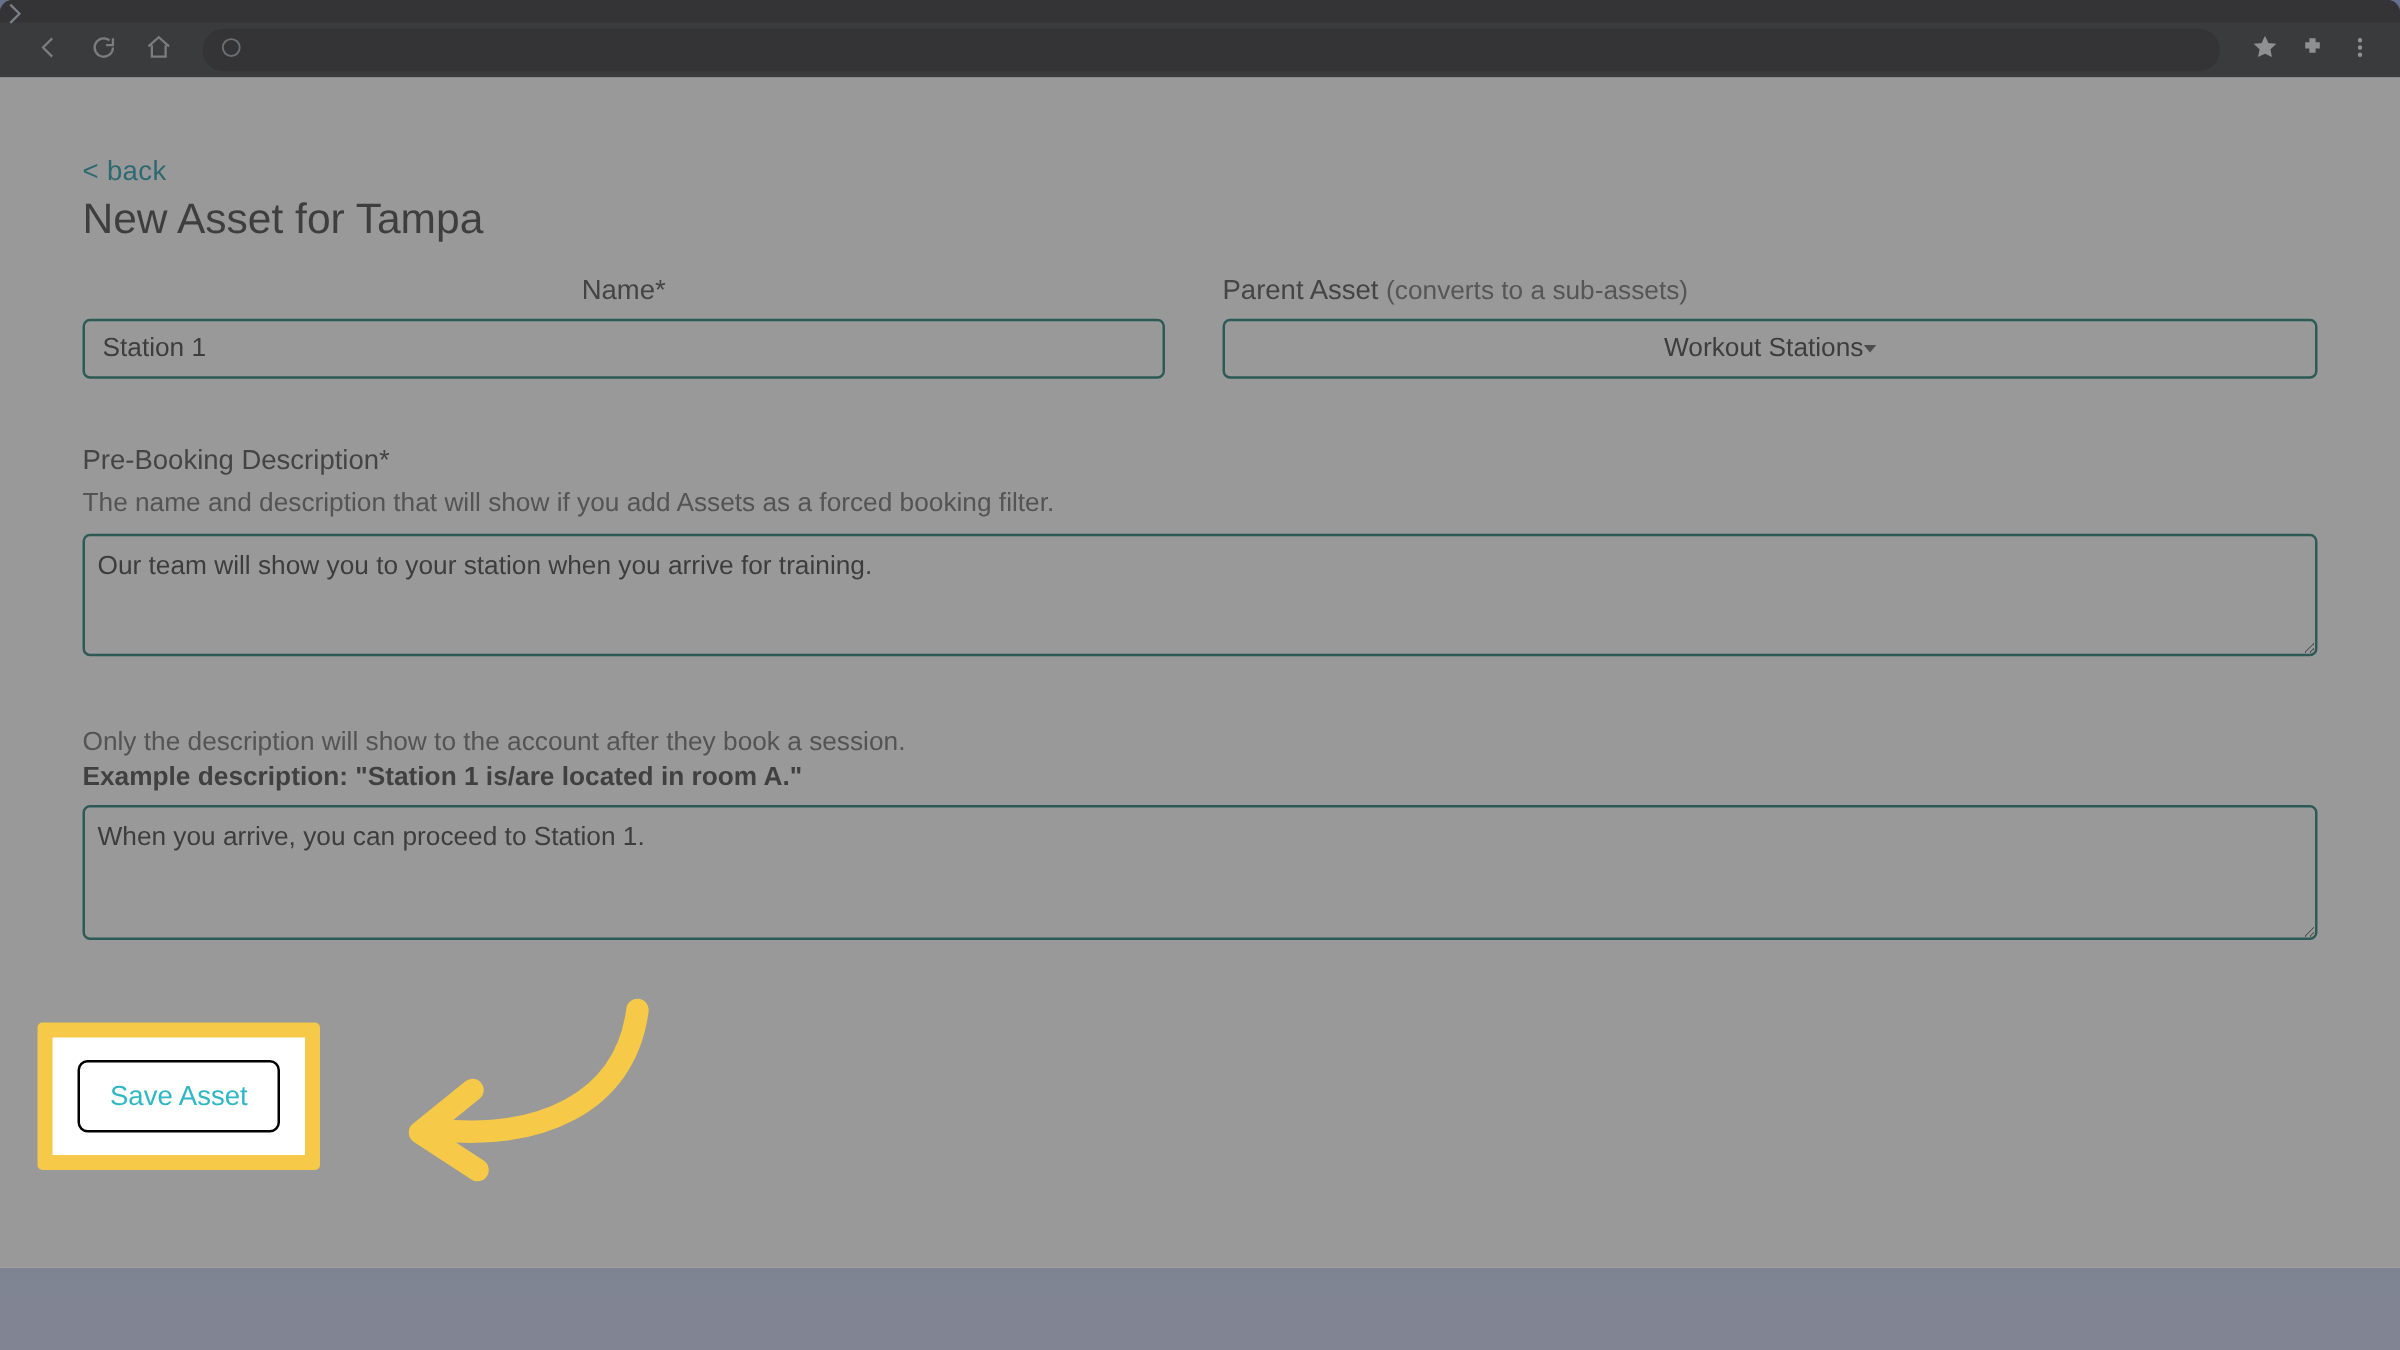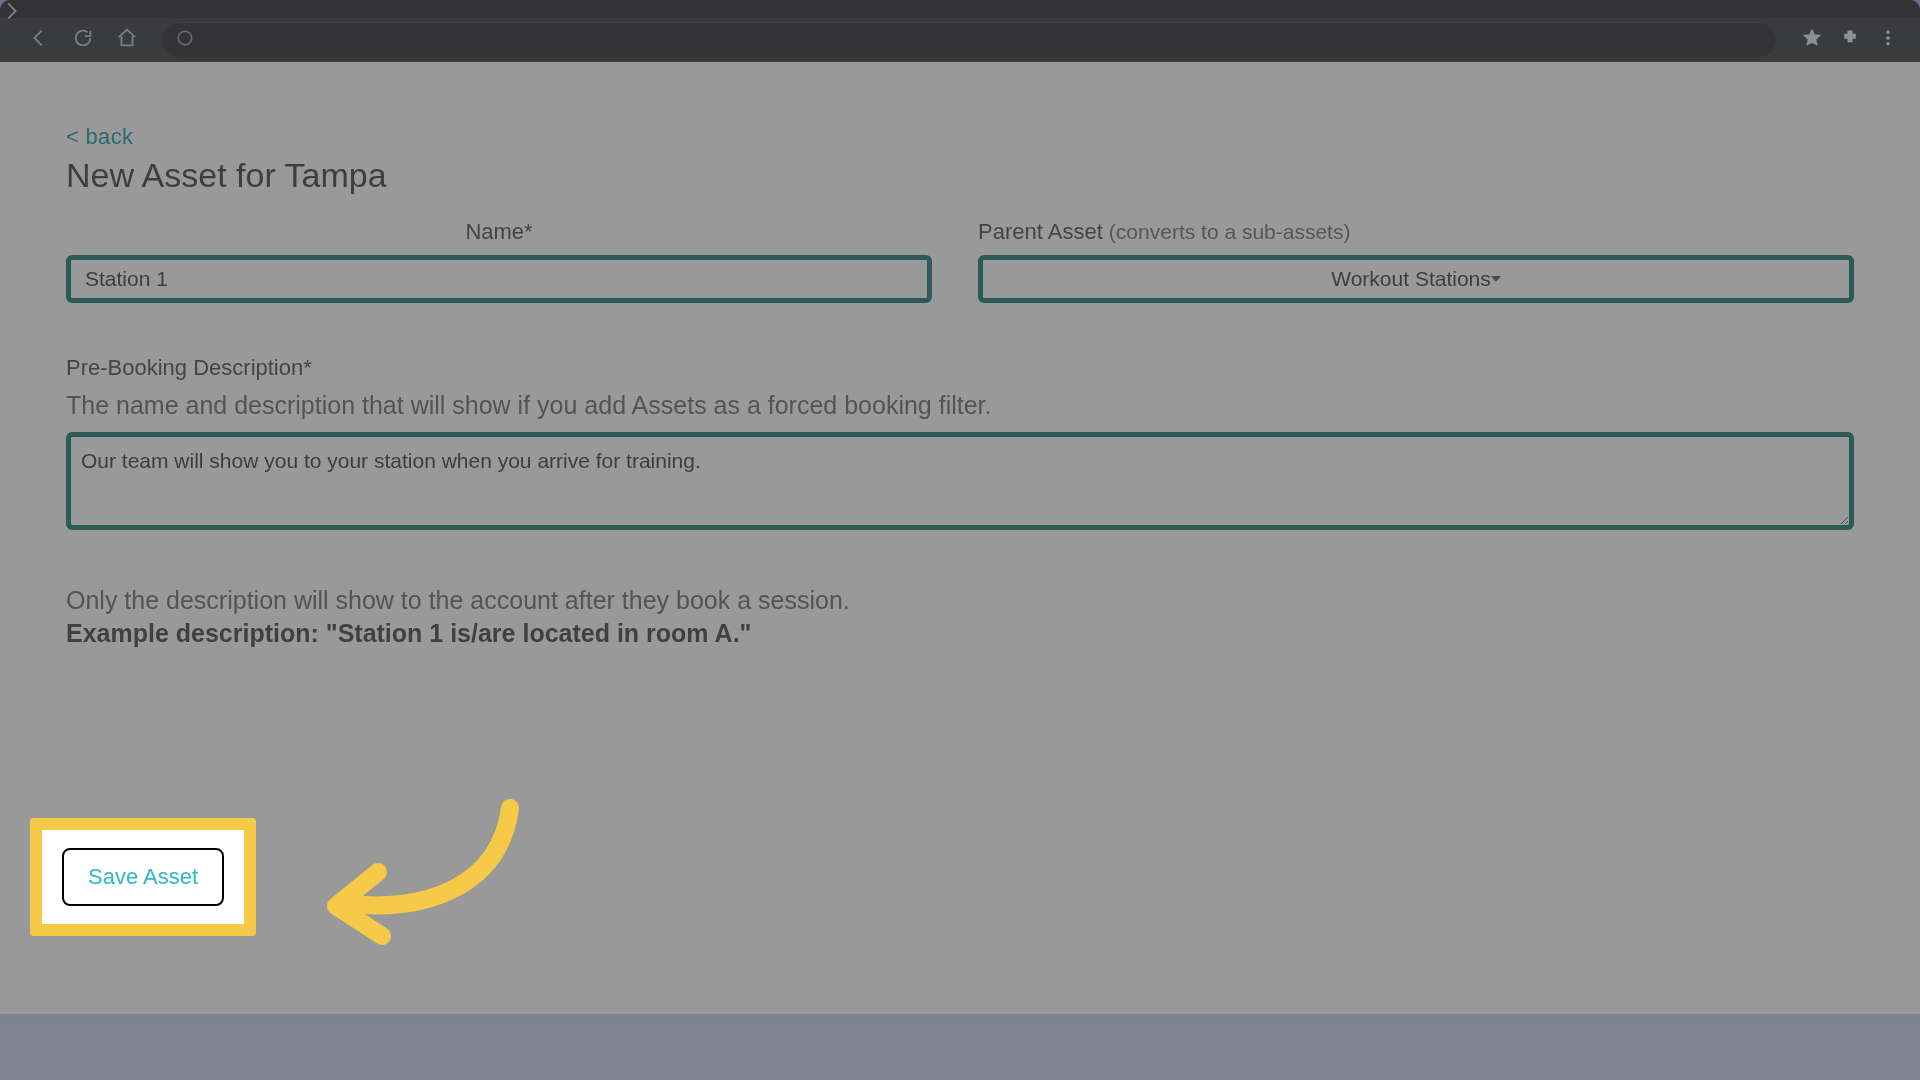--- a/index.html
+++ b/index.html
@@ -26,25 +26,25 @@
   .back-link { color:#1295a8; font-size:22px; letter-spacing:0.3px; cursor:pointer; display:inline-block; margin-bottom:6px;margin-top:20px;}
   h1.page-title { font-size:34px; font-weight:400; color:#373737; margin-bottom:24px; }
 
   .row { display:flex; gap:46px; }
   .col { display:flex; flex-direction:column; }
   .col-left { width:866px;align-items:center; }
   .col-right { flex:1; }
 
   .field-label { font-size:22px; color:#444; margin-bottom:10px; }
   .hint { color:#6b6b6b; font-size:21px; font-weight:400; }
-  .sub { color:#666; font-size:25px; margin-top:4px; }
+  .sub { color:#666; font-size:21px; margin-top:4px; }
   .bold { font-weight:600; color:#3b3b3b; }
 
   .input, .select, .textarea {
-    width:100%; border:5px solid #0f766e; border-radius:6px; background:#fff;
+    width:100%; border:2px solid #0f766e; border-radius:6px; background:#fff;
     font-size:21px; color:#333; font-family:inherit;
   }
   .input { height:48px; padding:0 14px; }
   .select { height:48px; padding:0 14px; display:flex; align-items:center; justify-content:center; cursor:pointer;}
   .select .caret { border-left:5px solid transparent; border-right:5px solid transparent; border-top:6px solid #555; }
   .textarea { padding:12px 10px; resize:vertical; }
   .ta1 { height:98px; }
   .ta2 { height:108px; }
 
   .section { margin-top:52px; }
@@ -127,20 +127,21 @@
 
     <div class="section full">
       <div class="field-label">Pre-Booking Description*</div>
       <div class="sub">The name and description that will show if you add Assets as a forced booking filter.</div>
       <textarea class="textarea ta1" style="margin-top: 12px;">Our team will show you to your station when you arrive for training.</textarea>
     </div>
 
     <div class="section full">
       <div class="sub">Only the description will show to the account after they book a session.</div>
       <div class="sub bold">Example description: "Station 1 is/are located in room A."</div>
+      <textarea class="textarea ta2" style="margin-top: 10px;">When you arrive, you can proceed to Station 1.</textarea>
     </div>
   </div>
 
   <div class="dim"></div>
 
   <div class="highlight-wrap">
     <button class="save-btn">Save Asset</button>
   </div>
 
   <svg class="arrow" width="220" height="170" viewBox="0 0 220 170">

